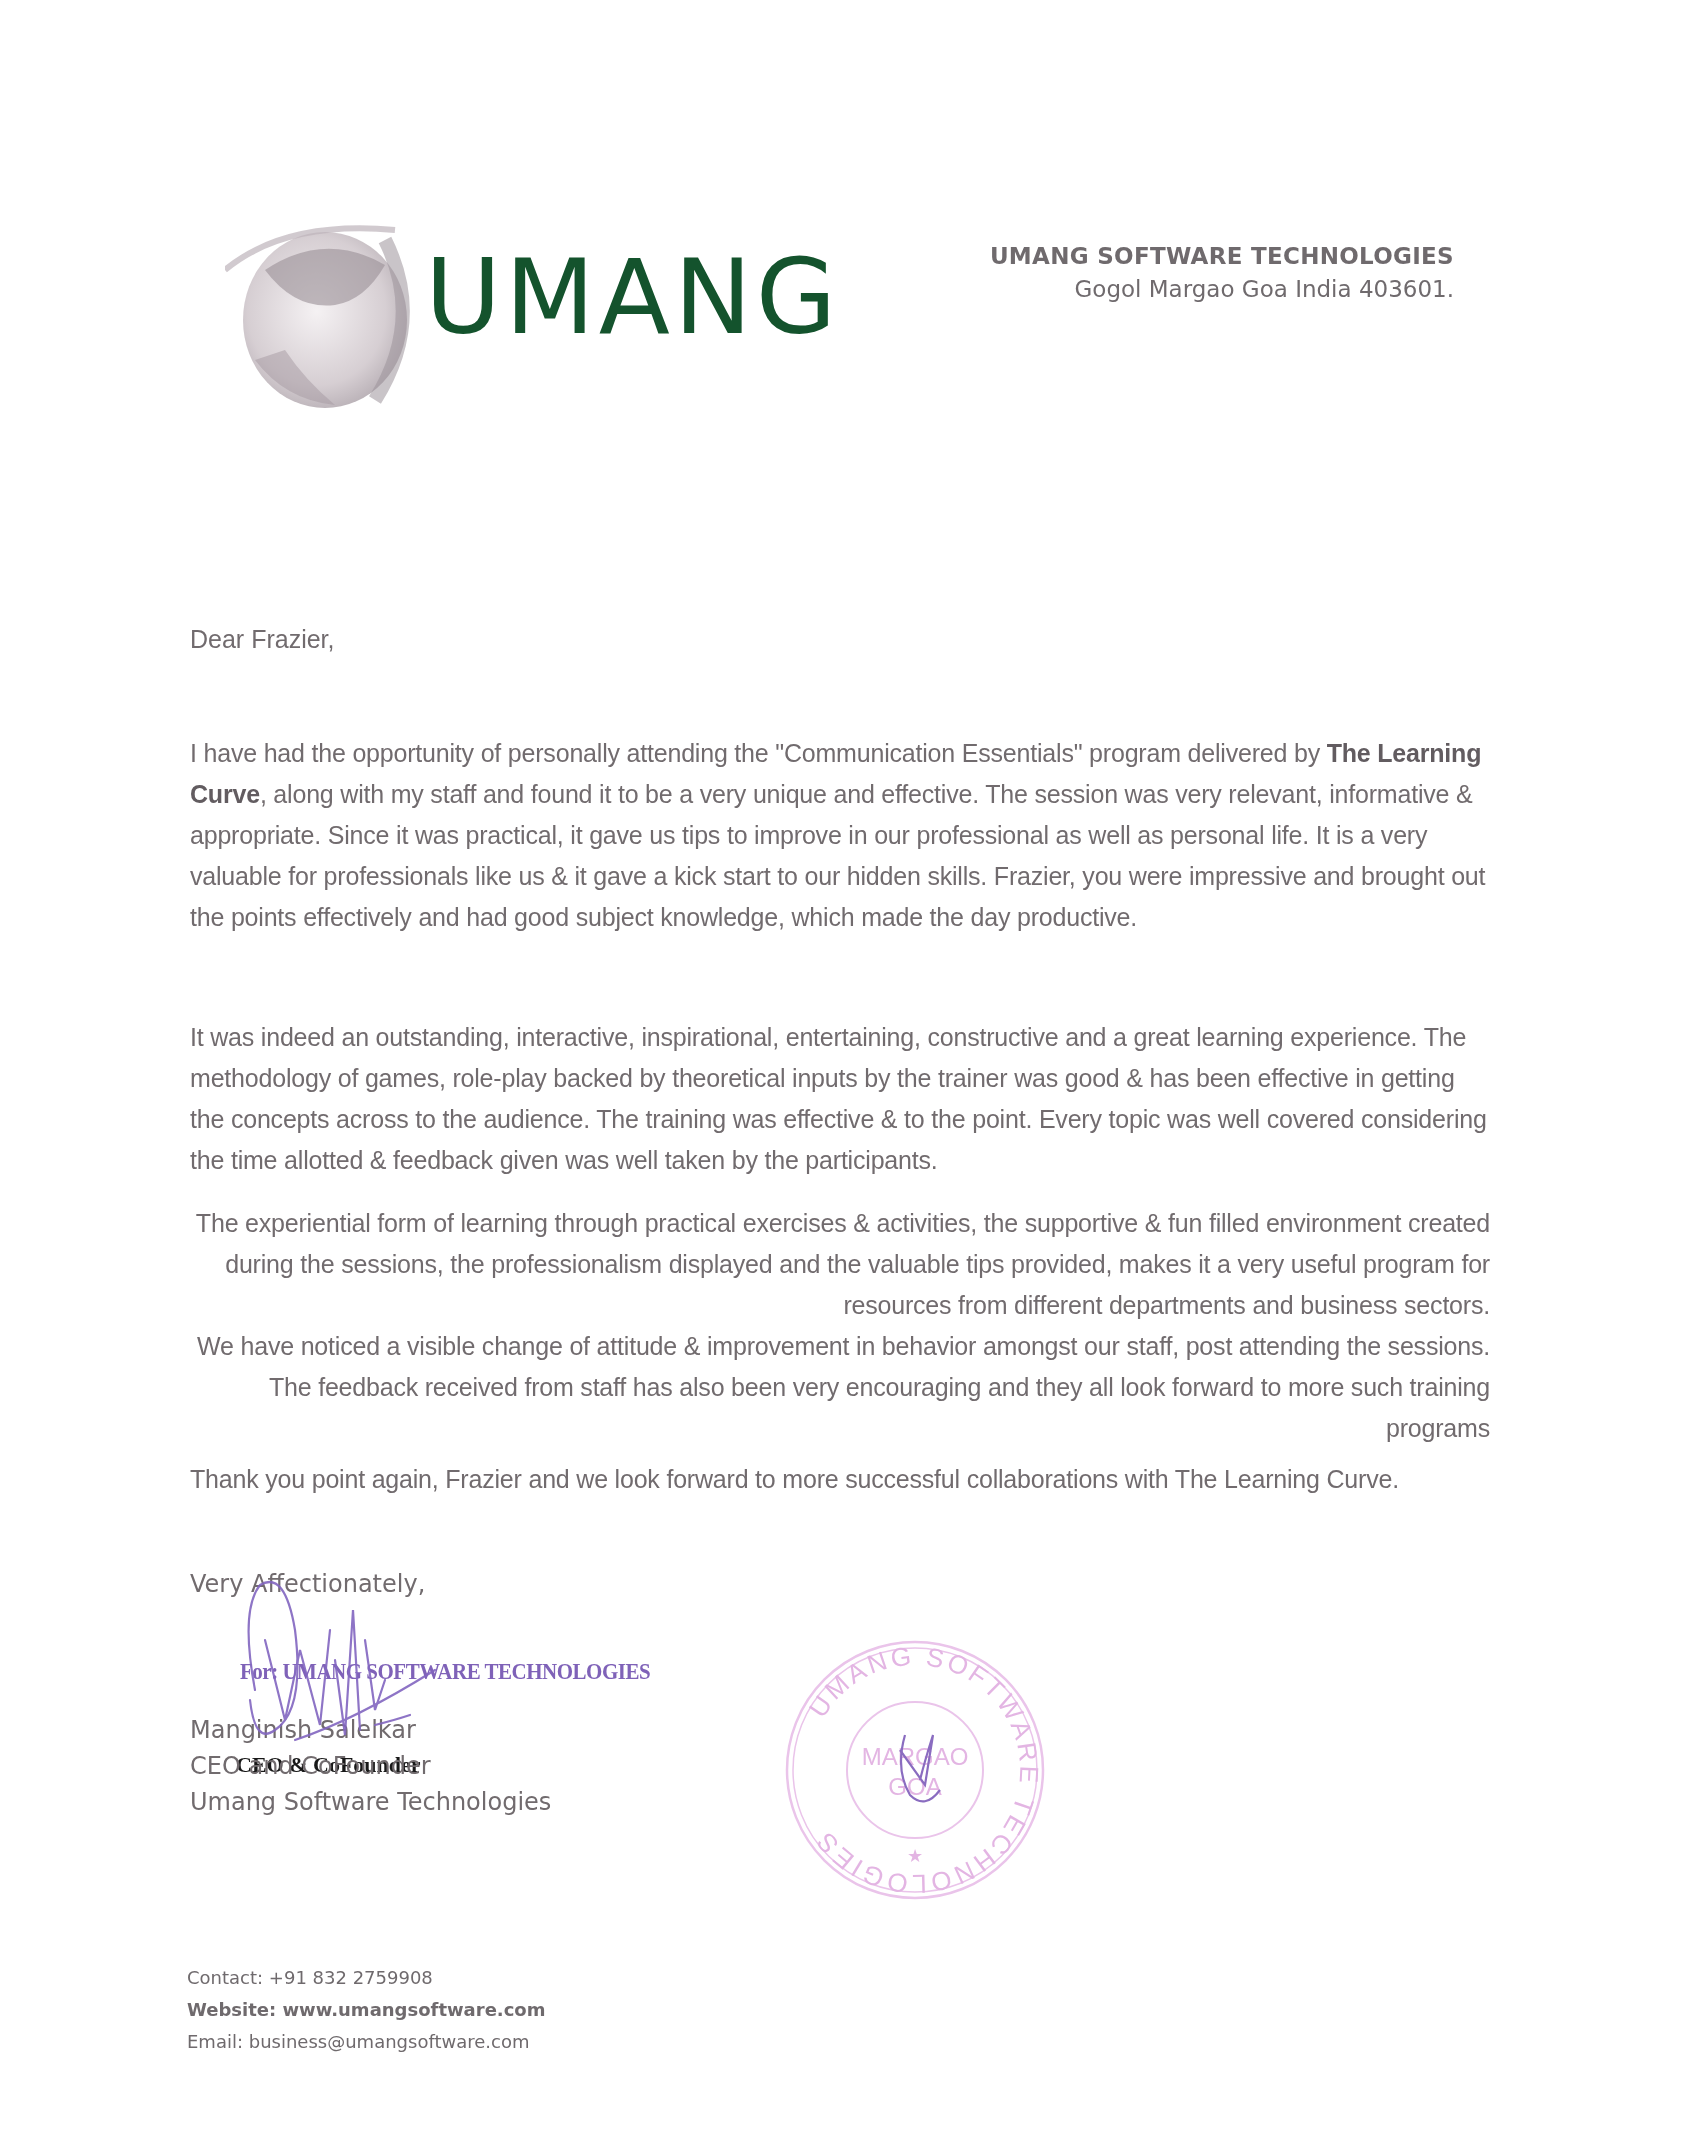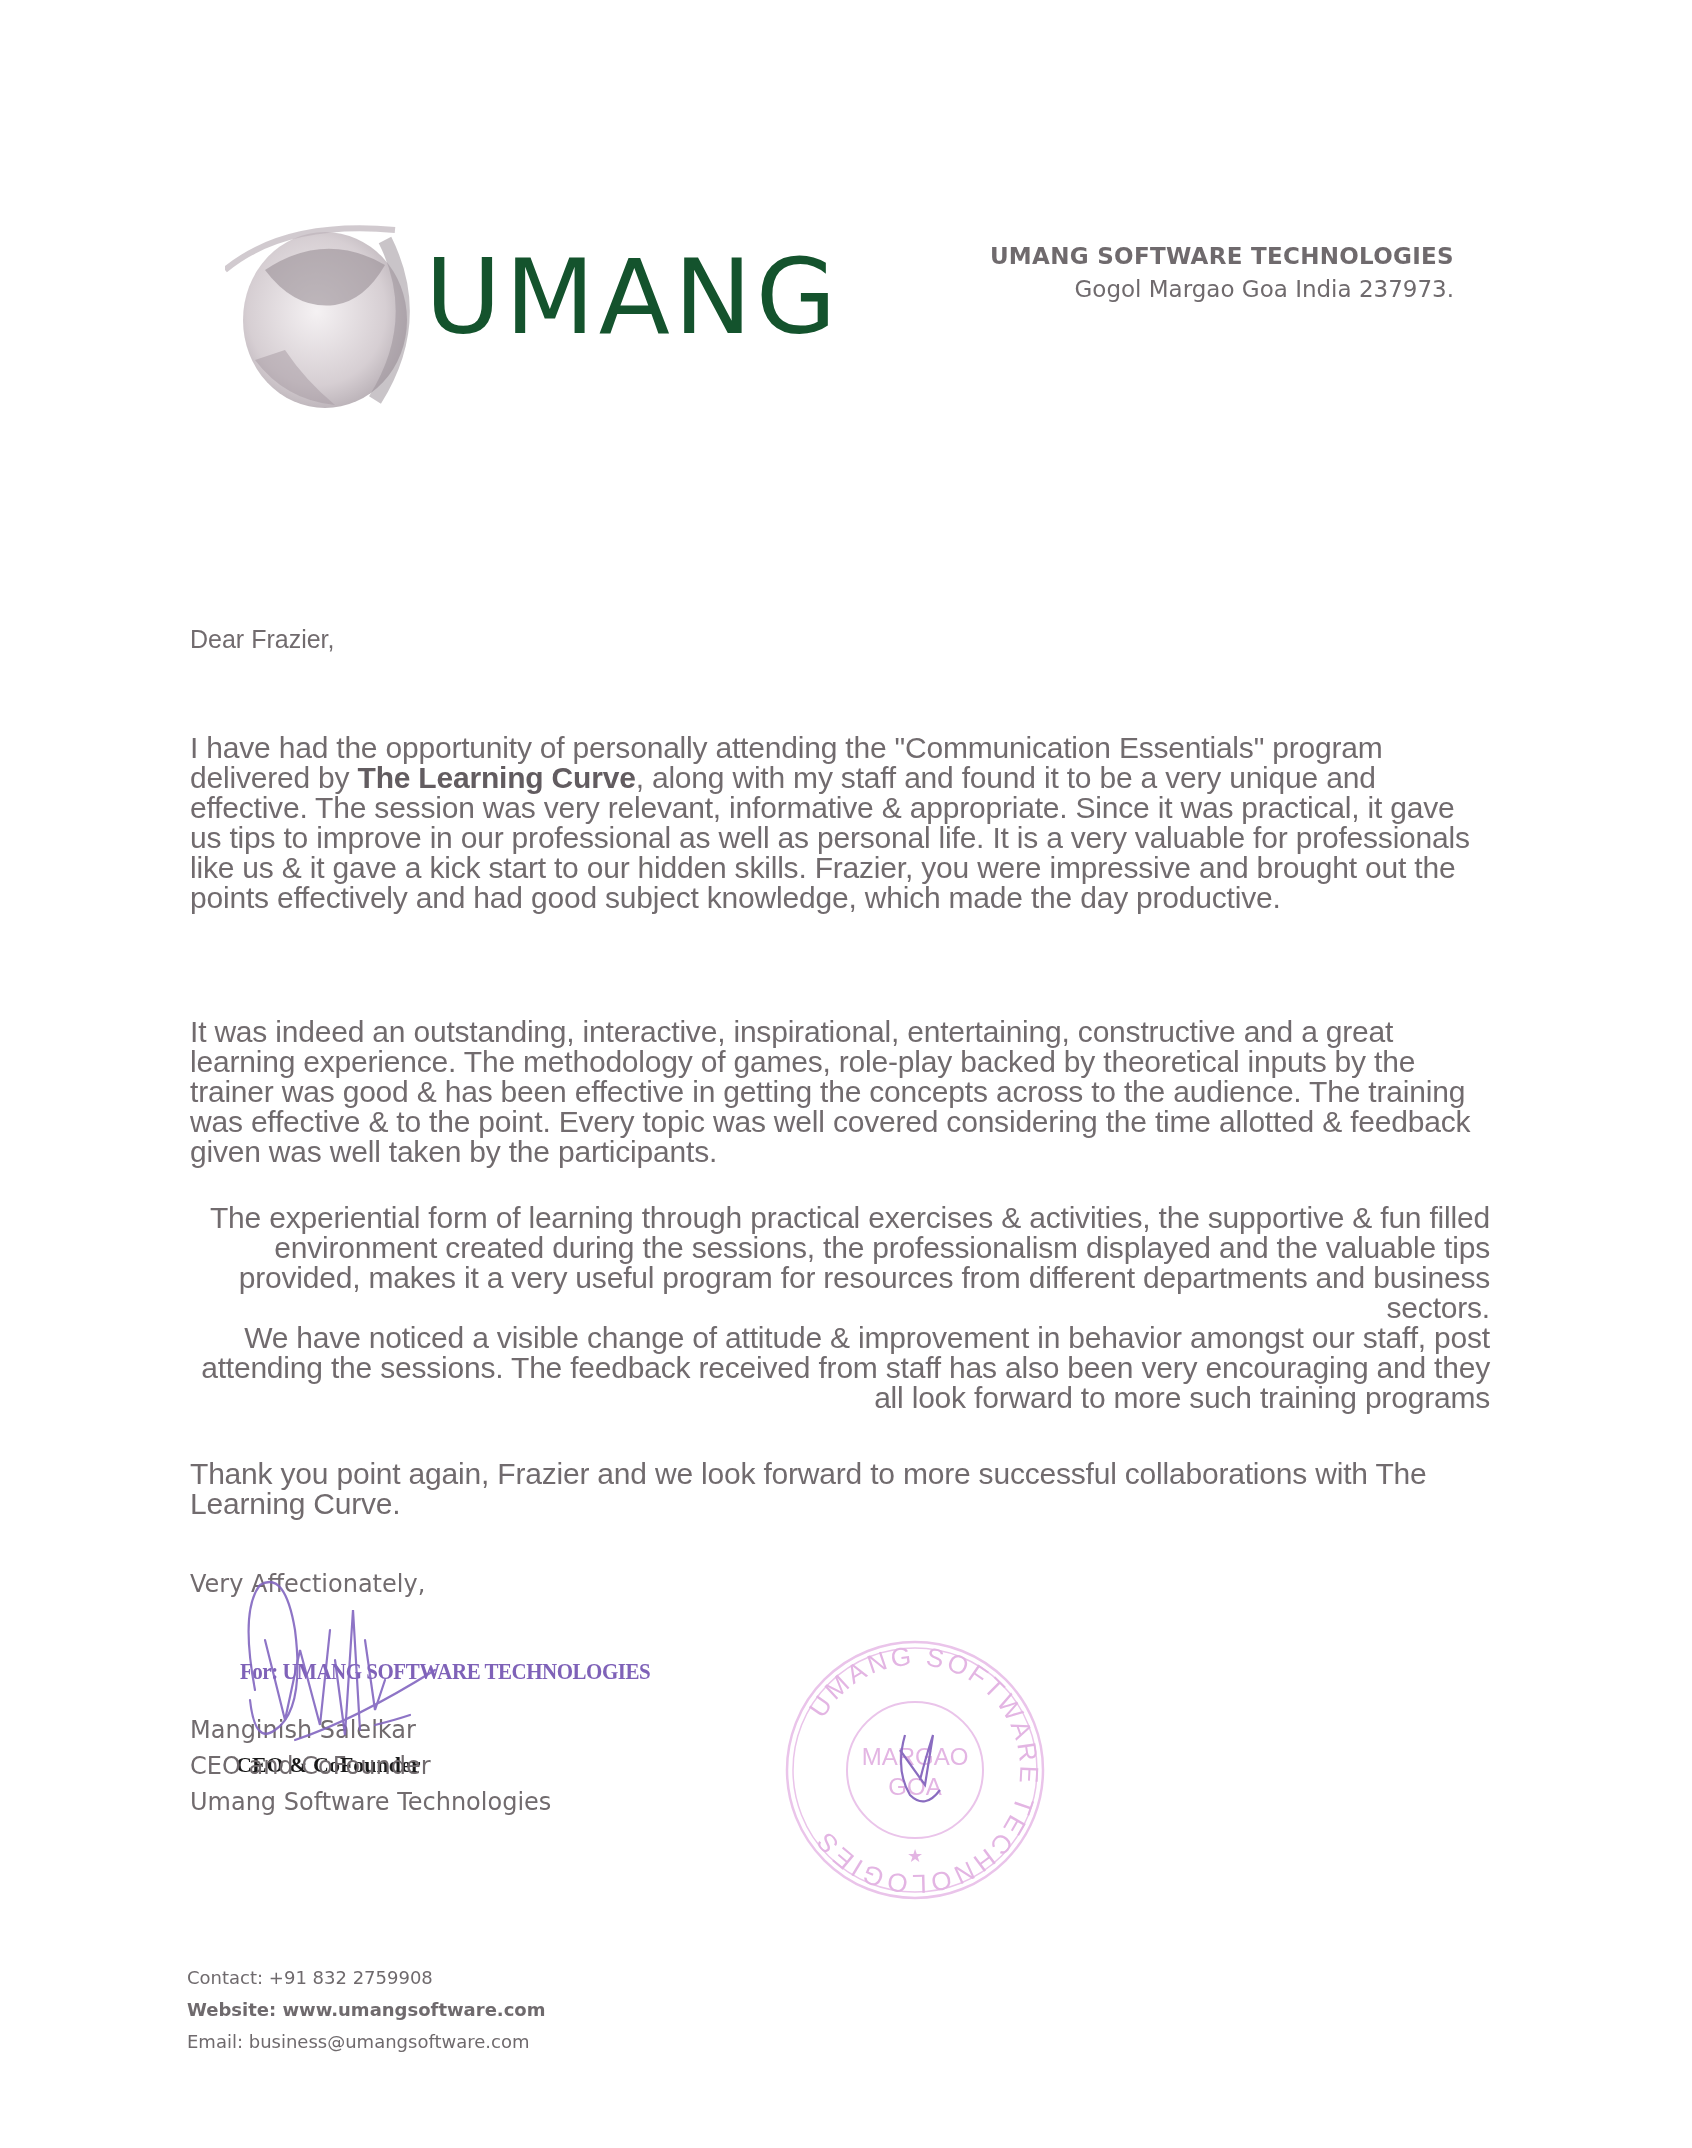--- a/index.html
+++ b/index.html
@@ -11,21 +11,21 @@
     #logo { left: 225px; top: 210px; width: 600px; height: 200px; }
     #logo-text { left: 425px; top: 245px; font-family: "DejaVu Sans", sans-serif;
                  font-size: 104px; letter-spacing: 4px; color: #14532d; font-weight: normal; line-height: 1; }
 
     
     #company-header { right: 238px; top: 240px; text-align: right; font-family: "DejaVu Sans", sans-serif;
                       font-size: 23px; line-height: 33px; color: #6f6a6d; }
     #company-name { font-weight: bold; letter-spacing: 0.3px; }
 
     
-    .para { left: 190px; width: 1300px; font-size: 30px; line-height: 30px; color: #716b6e; letter-spacing: -0.2px; }
+    .para { left: 190px; width: 1300px; font-size: 25px; line-height: 41px; color: #716b6e; letter-spacing: -0.2px; }
     #salutation { left: 190px; top: 625px; font-size: 25px; color: #716b6e; }
     #p1 { top: 733px; }
     #p2 { top: 985px; margin-top: 32px; }
     #p3 { top: 1203px; text-align: right; }
     #p4 { top: 1459px; }
     .bold { font-weight: bold; color: #625c60; }
 
     #closing { left: 190px; top: 1570px; font-family: "DejaVu Sans", sans-serif; font-size: 24px; color: #716b6e; }
     #sig-block { left: 190px; top: 1712px; font-family: "DejaVu Sans", sans-serif; font-size: 24px; line-height: 36px; color: #716b6e; }
 
@@ -57,21 +57,21 @@
     <path d="M40 60 Q100 20 160 55 Q140 90 110 95 Q70 100 40 60 Z" fill="#9a8f96" opacity="0.6"></path>
     <path d="M30 150 Q60 190 110 195 Q80 170 60 140 Z" fill="#a59aa1" opacity="0.5"></path>
     <path d="M0 60 Q60 10 170 20" stroke="#bdb4ba" stroke-width="6" fill="none" opacity="0.7"></path>
     <path d="M160 30 Q200 110 150 190" stroke="#9d939a" stroke-width="14" fill="none" opacity="0.55"></path>
   </g>
 </svg>
 <div id="logo-text" class="abs">UMANG</div>
 
 <div id="company-header" class="abs">
   <div id="company-name">UMANG SOFTWARE TECHNOLOGIES</div>
-  <div>Gogol Margao Goa India 237973.</div>
+  <div>Gogol Margao Goa India 403601.</div>
 </div>
 
 <div id="salutation" class="abs">Dear Frazier,</div>
 
 <div id="p1" class="abs para"><span>I have had the opportunity of personally attending the "Communication Essentials" program delivered by </span><span class="bold">The Learning Curve</span><span>, along with my staff and found it to be a very unique and effective. The session was very relevant, informative &amp; appropriate. Since it was practical, it gave us tips to improve in our professional as well as personal life. It is a very valuable for professionals like us &amp; it gave a kick start to our hidden skills.   Frazier, you were impressive and brought out the points effectively and had good subject knowledge, which made the day productive.</span></div>
 
 <div id="p2" class="abs para">It was indeed an outstanding, interactive, inspirational, entertaining, constructive and a great learning experience. The methodology of games, role-play backed by theoretical inputs by the trainer was good &amp; has been effective in getting the concepts across to the audience. The training was effective &amp; to the point. Every topic was well covered considering the time allotted &amp; feedback given was well taken by the participants.</div>
 
 <div id="p3" class="abs para">
   <div>The experiential form of learning through practical exercises &amp; activities, the supportive &amp; fun filled environment created during the sessions, the professionalism displayed and the valuable tips provided, makes it a very useful program for resources from different departments and business sectors.</div>

